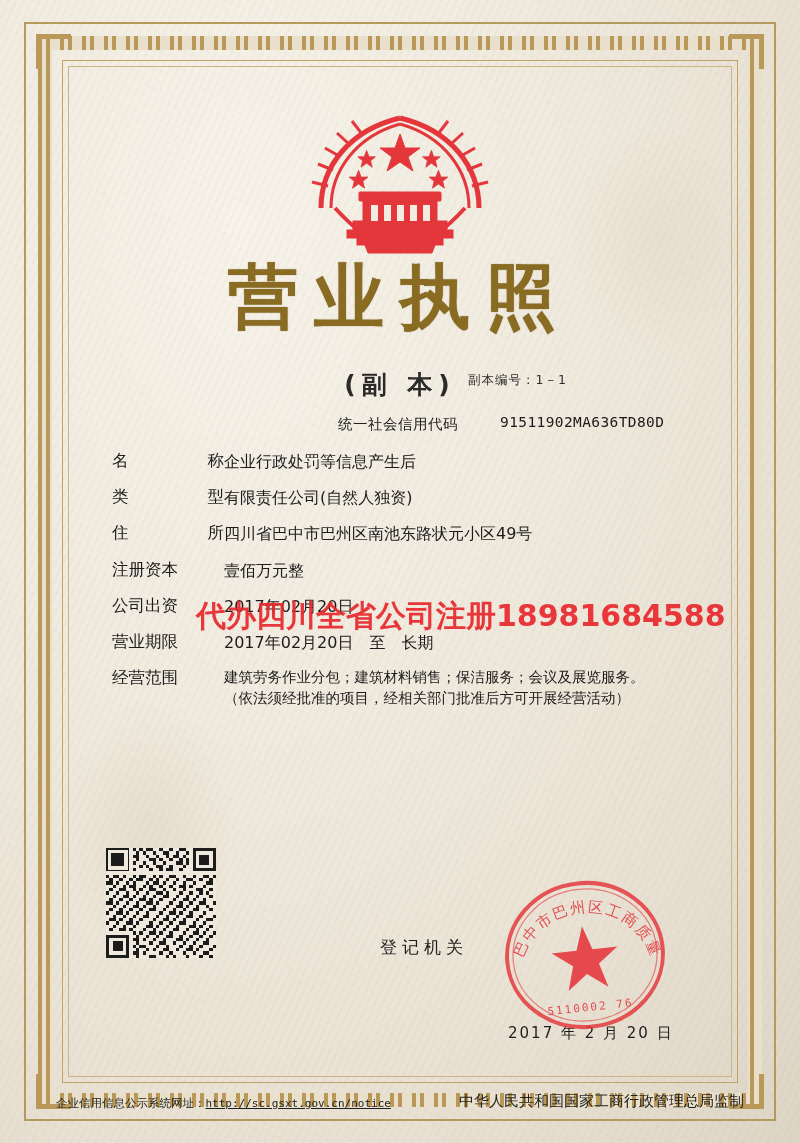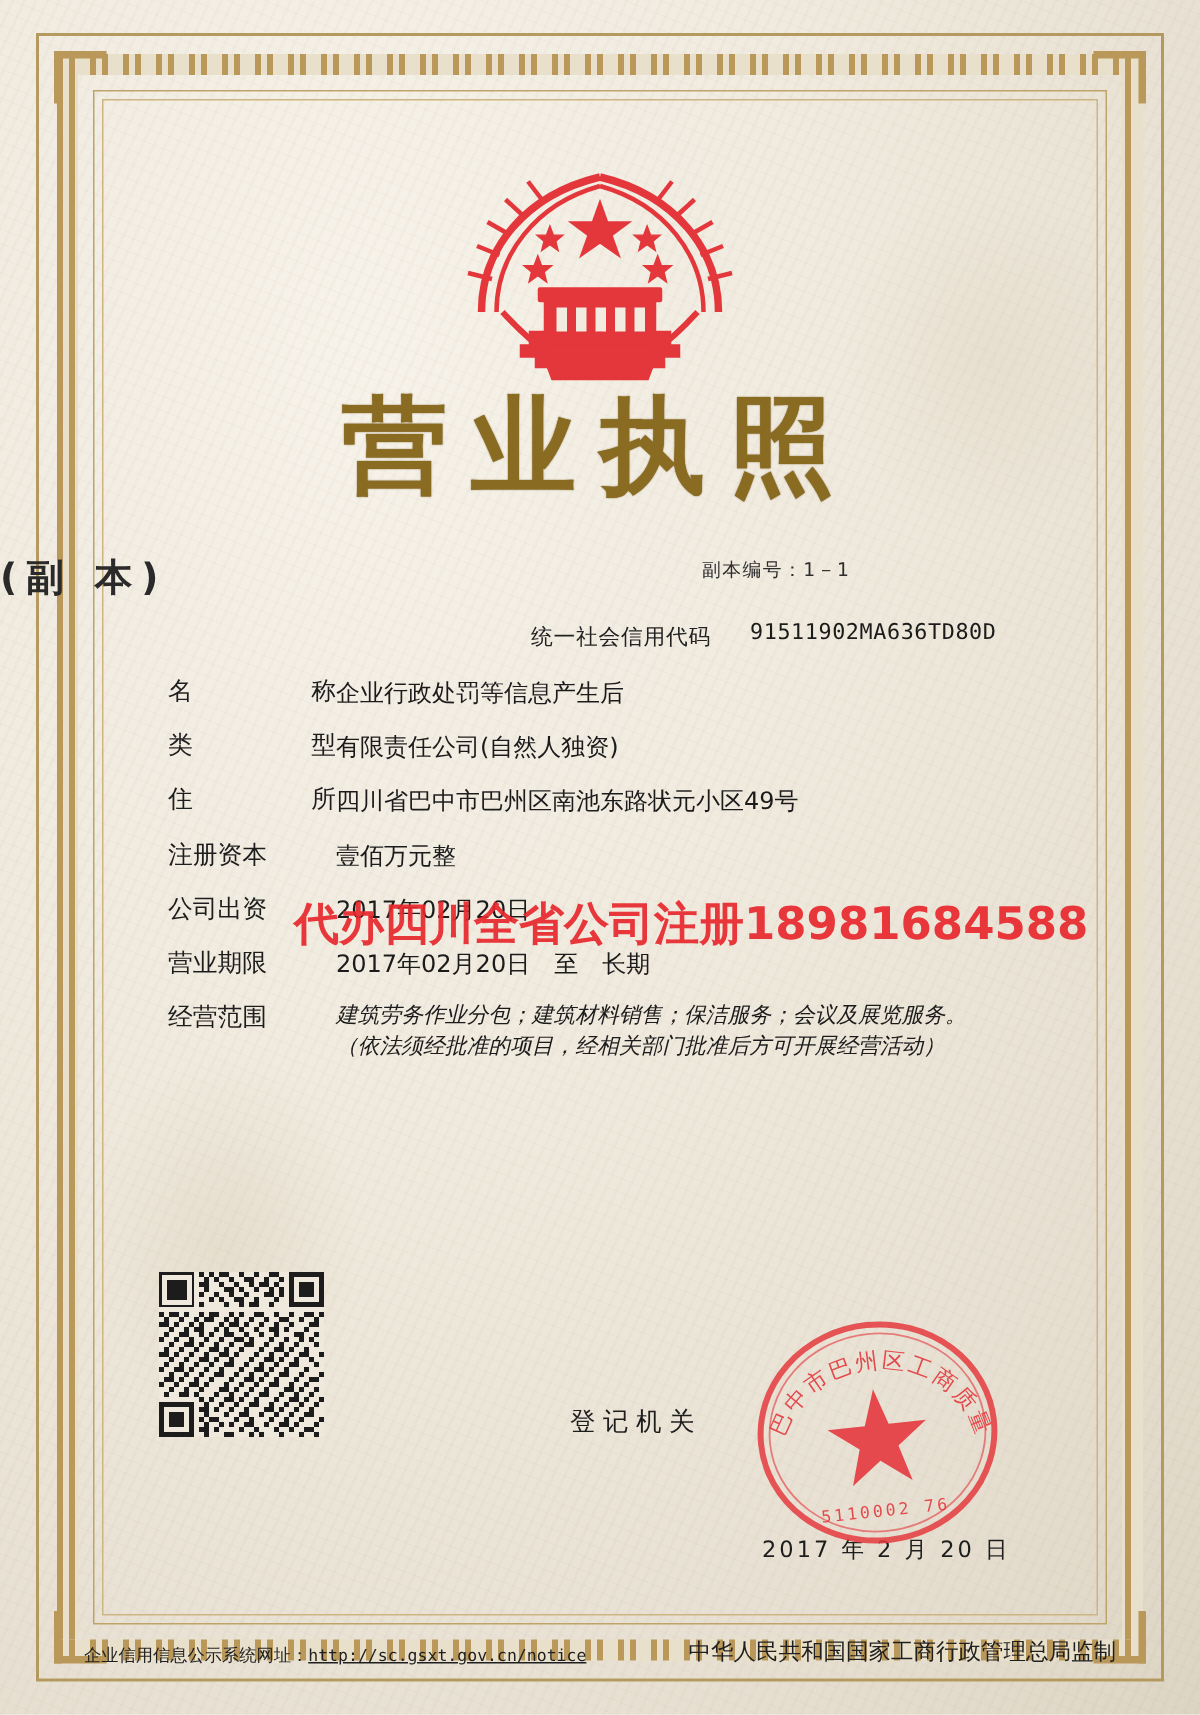--- a/index.html
+++ b/index.html
@@ -59,51 +59,51 @@
   
   #title{
     position:absolute;top:262px;left:0;right:0;text-align:center;
     font-family:"DejaVu Sans","Liberation Sans",sans-serif;
     font-size:70px;line-height:1;font-weight:bold;
     letter-spacing:16px;
     color:#8a6b22;
     text-shadow:0 0 1px #6d5316;
   }
   #subtitle{
-    position:absolute;top:368px;left:0;right:0;
+    position:absolute;top:368px;left:0;right:0;text-align:center;
     font-size:25px;font-weight:bold;letter-spacing:6px;color:#2a2a2a;
   }
   #copy-no{
     position:absolute;top:372px;left:468px;
     font-size:12.5px;color:#2d2d2d;letter-spacing:1px;
   }
   #credit-row{
     position:absolute;top:415px;left:0;right:0;
   }
   #credit-label{
-    position:absolute;left:338px;top:0;font-size:14.5px;color:#222;letter-spacing:.5px;margin-left:16px;
+    position:absolute;left:338px;top:0;font-size:14.5px;color:#222;letter-spacing:.5px;
   }
   #credit-code{
     position:absolute;left:500px;top:-1px;font-family:"DejaVu Sans Mono","Liberation Mono",monospace;
     font-size:14.5px;color:#1b1b1b;letter-spacing:.4px;
   }
   
   #fields{position:absolute;left:112px;top:450px;width:600px;}
   .row{display:flex;align-items:flex-start;margin-bottom:13px;}
   .lab{
     width:112px;flex:0 0 112px;
     font-size:16.5px;color:#1d1d1d;
     display:flex;justify-content:space-between;
     letter-spacing:0;
   }
   .lab span{display:inline-block;}
   .val{
     font-size:16px;color:#1b1b1b;line-height:1.45;
   }
-  .val.small{font-size:14.5px;font-style:italic;}
+  .val.small{font-size:14.5px;}
   #scope-val{width:430px;}
   
   #adtext{
     position:absolute;left:196px;top:596px;
     font-size:30px;font-weight:bold;color:#e8282d;
     letter-spacing:0px;white-space:nowrap;
     opacity:.92;
   }
   
   #qr{position:absolute;left:106px;top:848px;width:110px;height:110px;}

